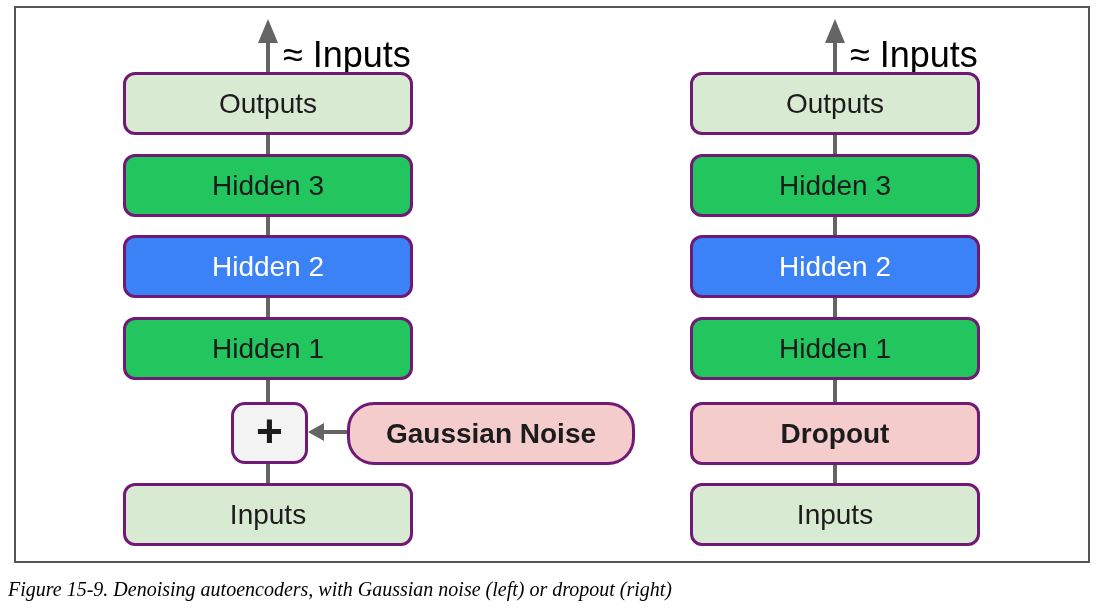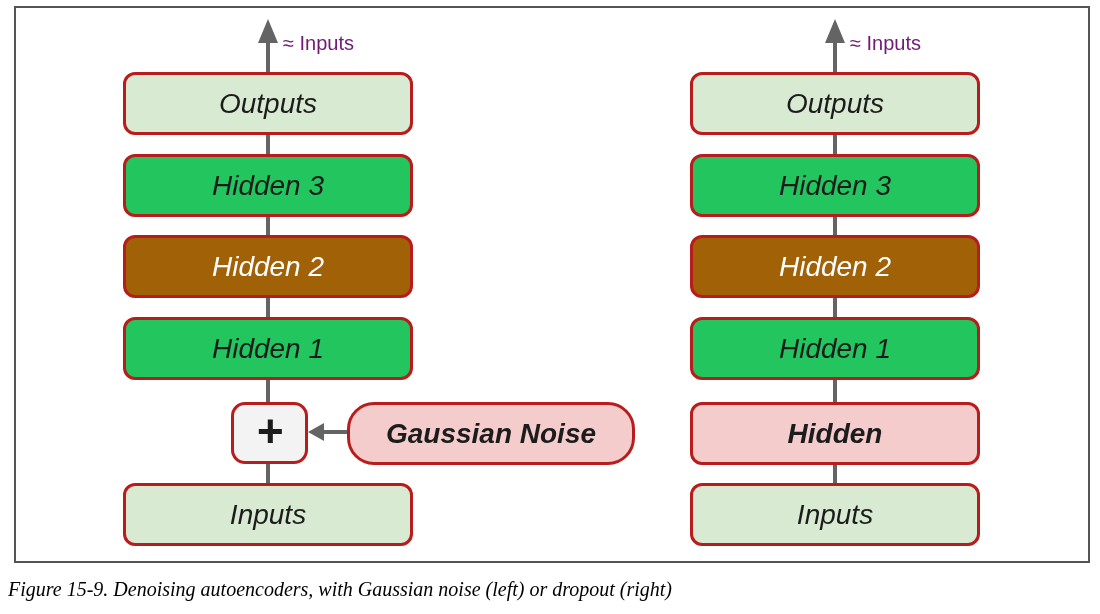--- a/index.html
+++ b/index.html
@@ -50,47 +50,47 @@
     position: absolute;
     width: 0;
     height: 0;
     border-top: 9px solid transparent;
     border-bottom: 9px solid transparent;
     border-right: 16px solid #646464;
     z-index: 1;
   }
   .approx-label {
     position: absolute;
-    font-size: 20px;
+    font-size: 36px;
     line-height: 30px;
-    color: #701a75;
+    color: #000000;
     white-space: nowrap;
     z-index: 2;
+    margin-top: 12px;
   }
   .box {
     position: absolute;
     box-sizing: border-box;
-    border: 3px solid #b91c1c;
+    border: 3px solid #701a75;
     border-radius: 12px;
     display: flex;
     align-items: center;
     justify-content: center;
     font-size: 28px;
     color: #1c1c1c;
     white-space: nowrap;
     z-index: 2;
-    font-style: italic;
   }
   .layer {
     width: 290px;
     height: 63px;
   }
   .green { background: #d9ead3; }
   .blue  { background: #22c55e; }
-  .red   { background: #a16207; color: #ffffff; }
+  .red   { background: #3b82f6; color: #ffffff; }
   .pink  { background: #f4cccc; font-weight: bold; }
   .plusbox {
     width: 77px;
     height: 62px;
     background: #f3f3f3;
     border-radius: 14px;
     font-weight: bold;
     font-size: 46px;
     padding-bottom: 4px;
   }
@@ -141,20 +141,20 @@
 
     <div class="vline" style="left:833px; top:40px; height:506px;"></div>
     <div class="arrow-up" style="left:825px; top:19px;"></div>
     <div class="approx-label" style="left:850px; top:28px;">≈ Inputs</div>
 
     <div class="box layer green" style="top:72px;">Outputs</div>
     <div class="box layer blue" style="top:154px;">Hidden 3</div>
     <div class="box layer red" style="top:235px;">Hidden 2</div>
     <div class="box layer blue" style="top:317px;">Hidden 1</div>
 
-    <div class="box layer pink" style="top:402px;">Hidden</div>
+    <div class="box layer pink" style="top:402px;">Dropout</div>
 
     <div class="box layer green" style="top:483px;">Inputs</div>
   </div>
 
   <div class="caption">Figure 15-9. Denoising autoencoders, with Gaussian noise (left) or dropout (right)</div>
 
 </div>
 
 </body></html>

